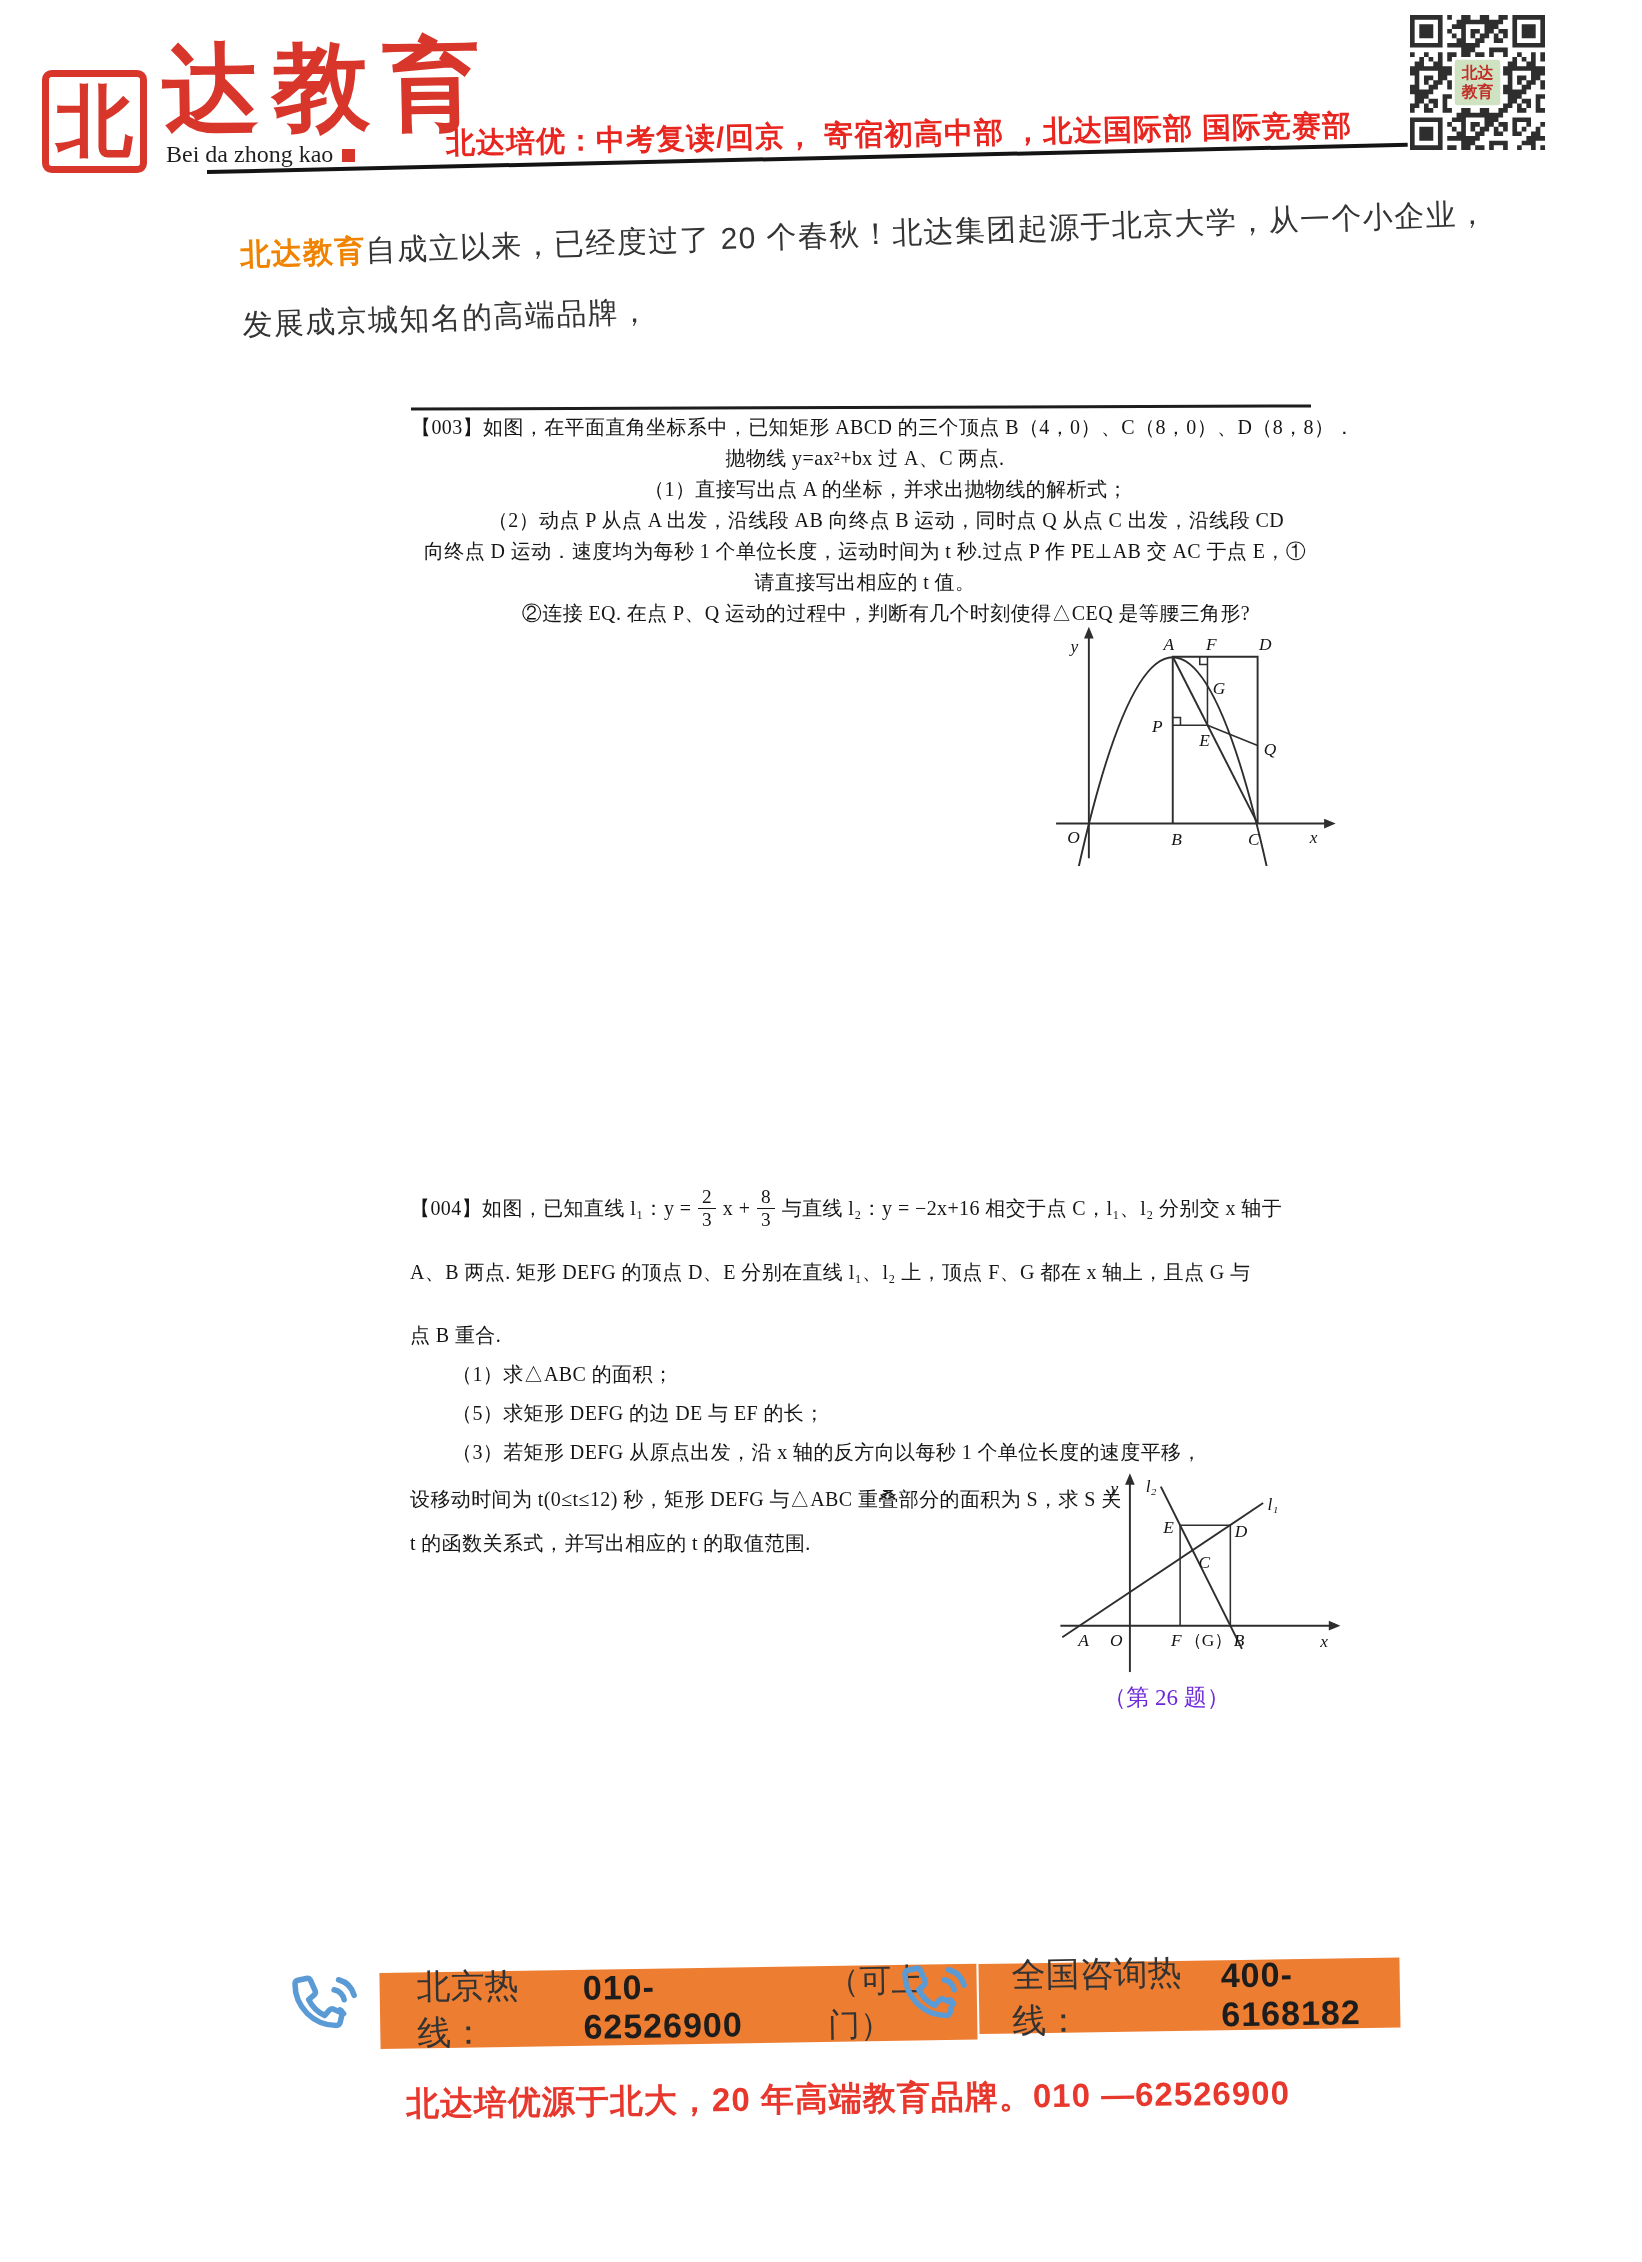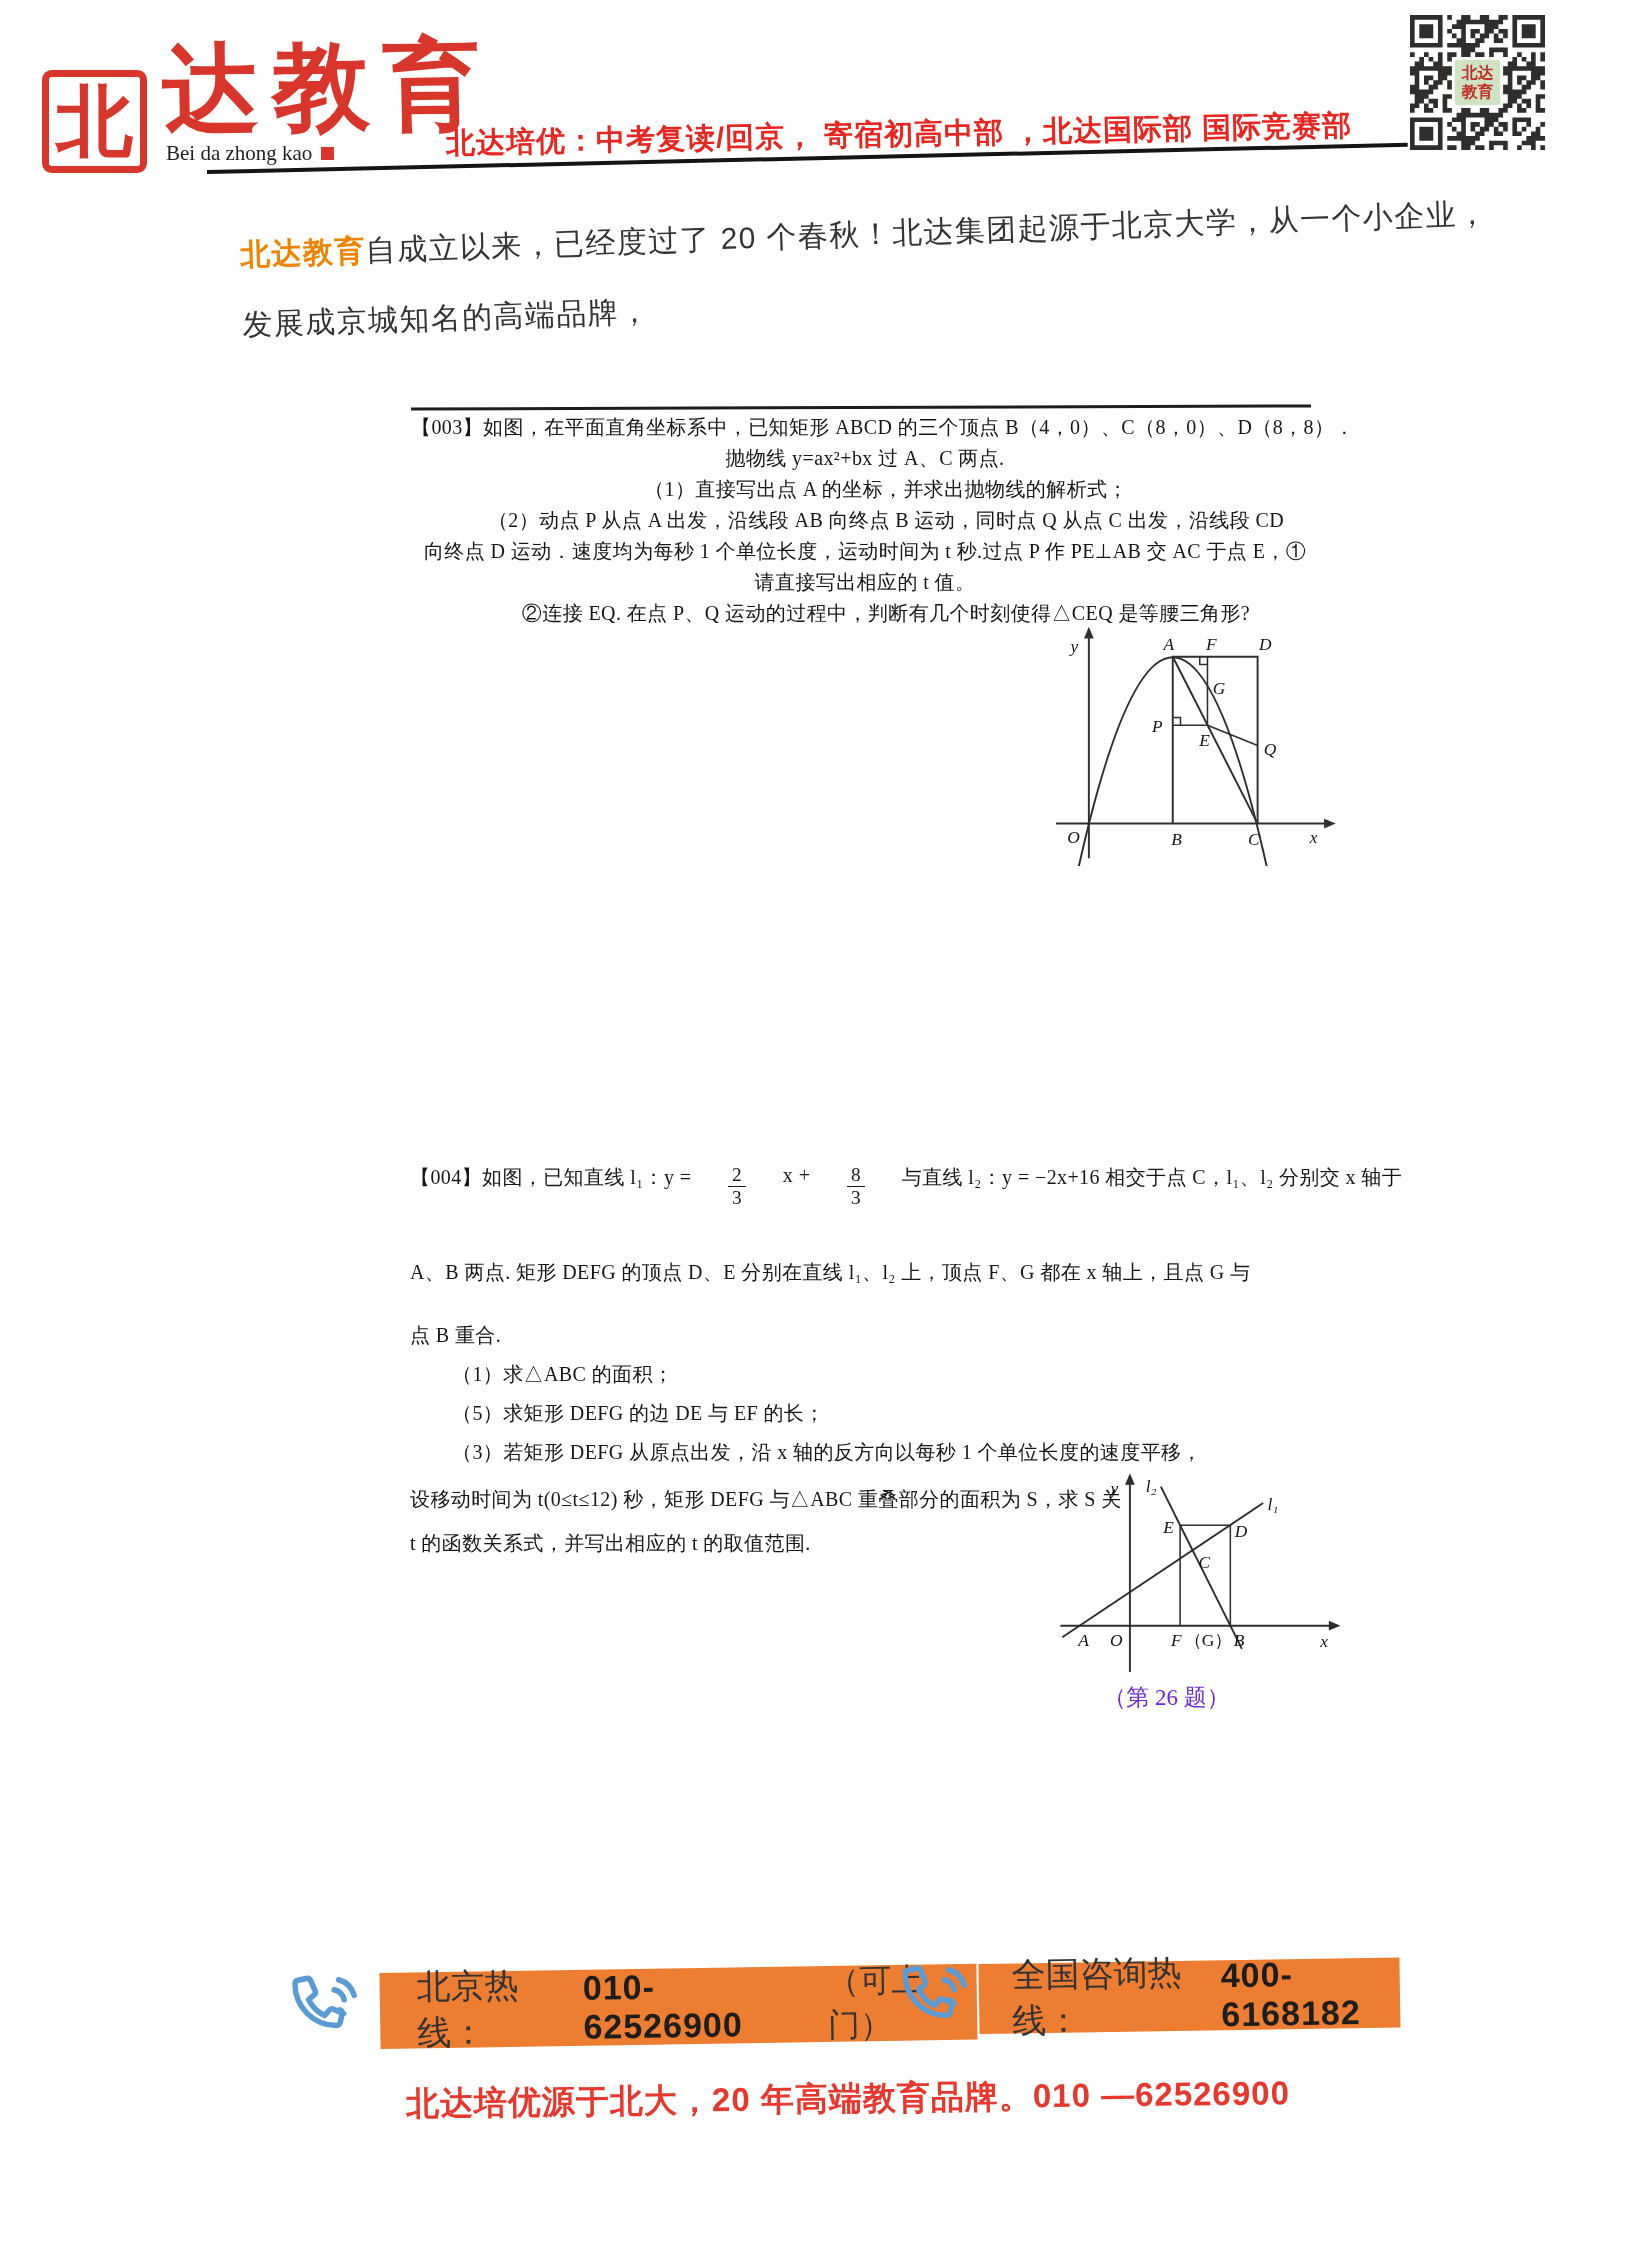--- a/index.html
+++ b/index.html
@@ -6,42 +6,42 @@
   .page{position:relative;width:1642px;height:2262px;background:#ffffff;overflow:hidden;
         font-family:"Liberation Sans",sans-serif;color:#1b1b1b;}
   .abs{position:absolute;}
 
   
   .seal{left:42px;top:70px;width:91px;height:89px;border:7.7px solid #d9362b;border-radius:9.7px;
         display:flex;align-items:center;justify-content:center;}
   .seal-char{font-family:"DejaVu Serif",serif;font-weight:700;font-size:77px;color:#d9362b;line-height:1;}
   .brand-script{left:162px;top:33px;font-family:"DejaVu Serif",serif;font-weight:700;
         font-size:97px;line-height:1.1;color:#d9362b;letter-spacing:13.5px;transform:rotate(-1deg);}
-  .brand-sub{left:166px;top:141px;font-family:"Liberation Serif",serif;font-size:21px;color:#1f1f1f;white-space:nowrap;}
+  .brand-sub{left:166px;top:141px;font-family:"Liberation Serif",serif;font-size:24px;color:#1f1f1f;white-space:nowrap;}
   .brand-sub .sq{display:inline-block;width:12.6px;height:12.6px;background:#d9362b;margin-left:8.7px;}
   .tagline{left:446px;top:124px;font-size:29px;font-weight:700;color:#e8251f;
         transform:rotate(-1.15deg);transform-origin:left center;white-space:nowrap;letter-spacing:1px;}
   .divider{left:207px;top:170px;width:1201px;height:3.9px;background:#141414;
         transform:rotate(-1.3deg);transform-origin:left center;}
   .qr{left:1410px;top:15.4px;}
 
   
   .intro{left:239px;top:220px;font-size:30px;color:#343434;letter-spacing:1.4px;
         transform:rotate(-1.9deg);transform-origin:left top;white-space:nowrap;line-height:70px;}
   .intro .brand{color:#f08300;font-weight:700;}
 
   
   .hline{left:411px;top:406px;width:900px;height:2.9px;background:#1d1d1d;transform:rotate(-0.2deg);}
   .prob{font-family:"Liberation Serif",serif;font-size:20px;color:#161616;white-space:nowrap;letter-spacing:0.4px;}
   #p003{left:411px;top:412px;width:908px;}
   #p003 .ln{height:31px;line-height:31px;text-align:center;}
   .ind{padding-left:42px;}
   #p004{left:410px;top:1164px;width:917px;}
   #p004 .ln{height:39px;line-height:39px;}
-  .mathline{display:flex;height:89px;gap:30px;}
+  .mathline{display:flex;align-items:center;height:89px;}
   .frac{display:inline-flex;flex-direction:column;align-items:center;margin:0 6.8px;font-size:19.3px;line-height:1.15;}
   .frac .num{border-bottom:1.5px solid #161616;padding:0 3.9px;}
   .frac .den{padding:0 3.9px;}
   .mt18{margin-top:24px;} .mt8{margin-top:7.7px;} .mt16{margin-top:5px;}
 
   
   .diagram line,.diagram path,.diagram polyline{stroke:#2e2e2e;stroke-width:2;fill:none;}
   .diagram .thin{stroke-width:1.6;}
   .diagram polygon{fill:#2e2e2e;stroke:none;}
   .dlab{font-family:"Liberation Serif",serif;font-style:italic;font-size:18px;fill:#141414;text-anchor:middle;}

